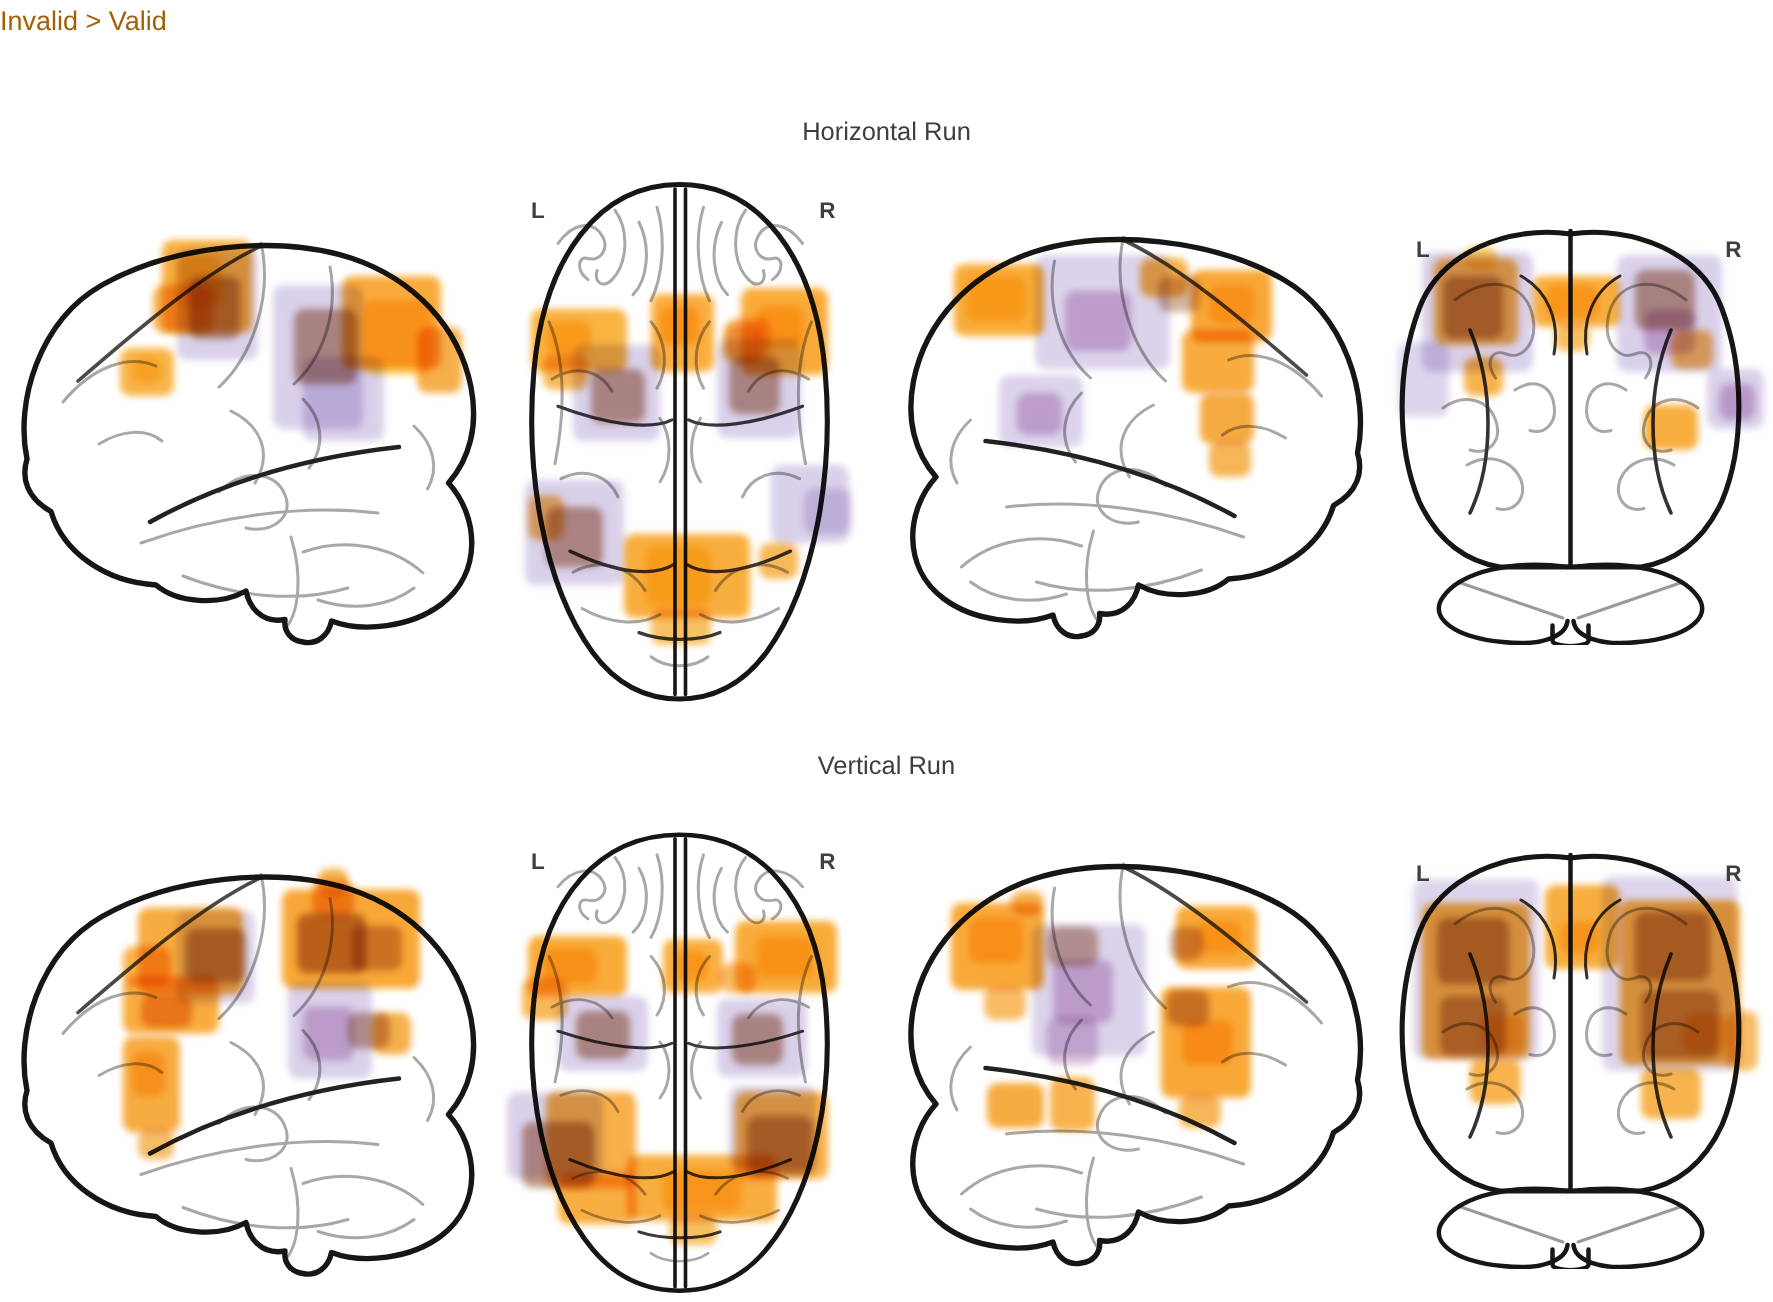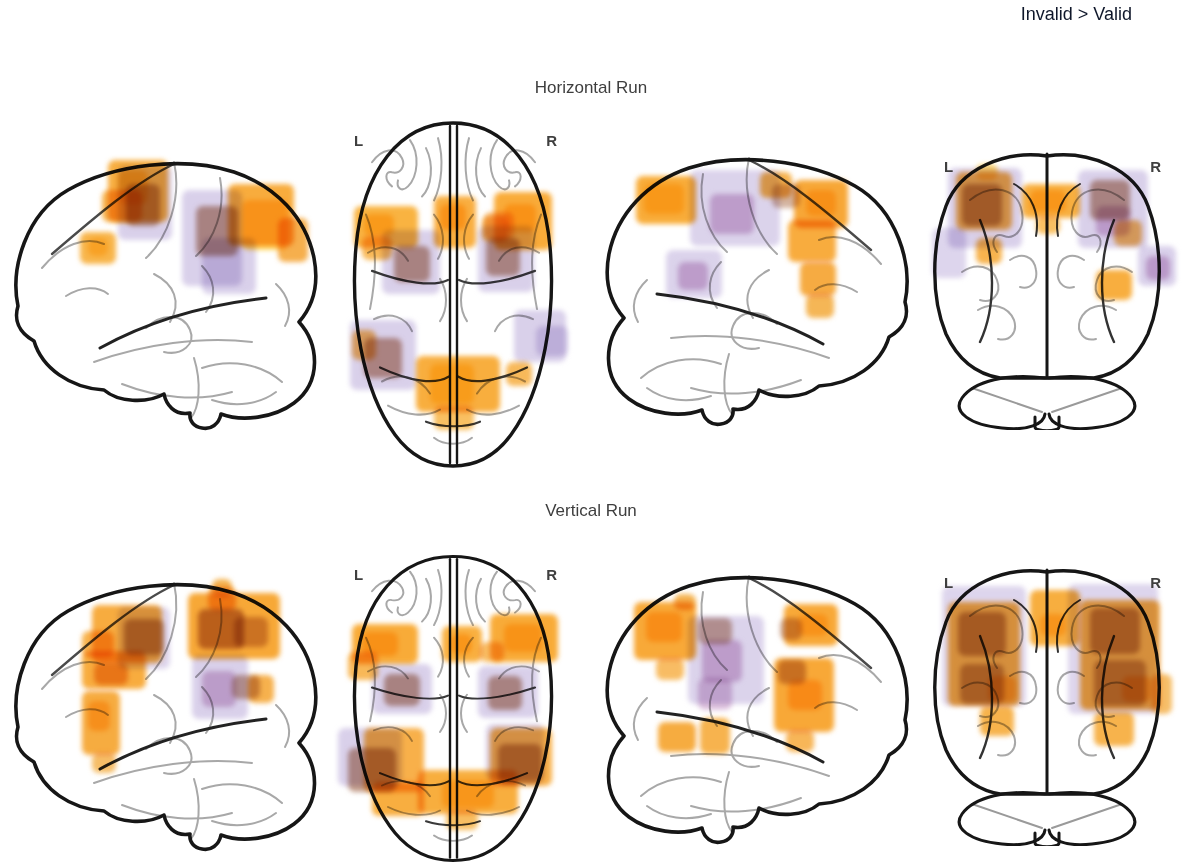--- a/index.html
+++ b/index.html
@@ -3,22 +3,22 @@
 <meta charset="utf-8">
 <style>
   html,body{margin:0;padding:0;}
   body{
     width:1182px;height:868px;background:#ffffff;
     font-family:"Liberation Sans", sans-serif;
     position:relative;overflow:hidden;
   }
   #figure{position:absolute;inset:0;}
   .fig-title{
-    position:absolute;top:4px;left:0;width:1132px;text-align:right;
-    font-size:18px;color:#0f172a;
+    position:absolute;top:4px;left:0;width:1132px;text-align:left;
+    font-size:18px;color:#a16207;
   }
   .run-label{
     position:absolute;left:0;width:1182px;text-align:center;
     font-size:17px;color:#3e3e3e;
   }
   #run1{top:78px;}
   #run2{top:501px;}
   .panel{position:absolute;}
   .panel > svg{position:absolute;left:0;top:0;width:100%;height:100%;overflow:visible;}
   .blob{

